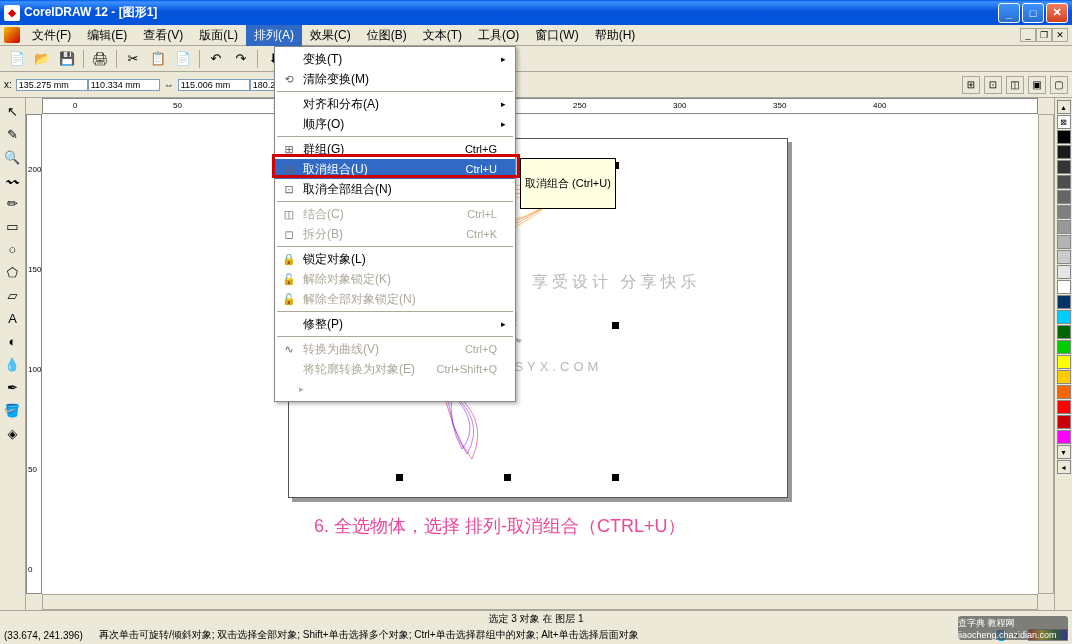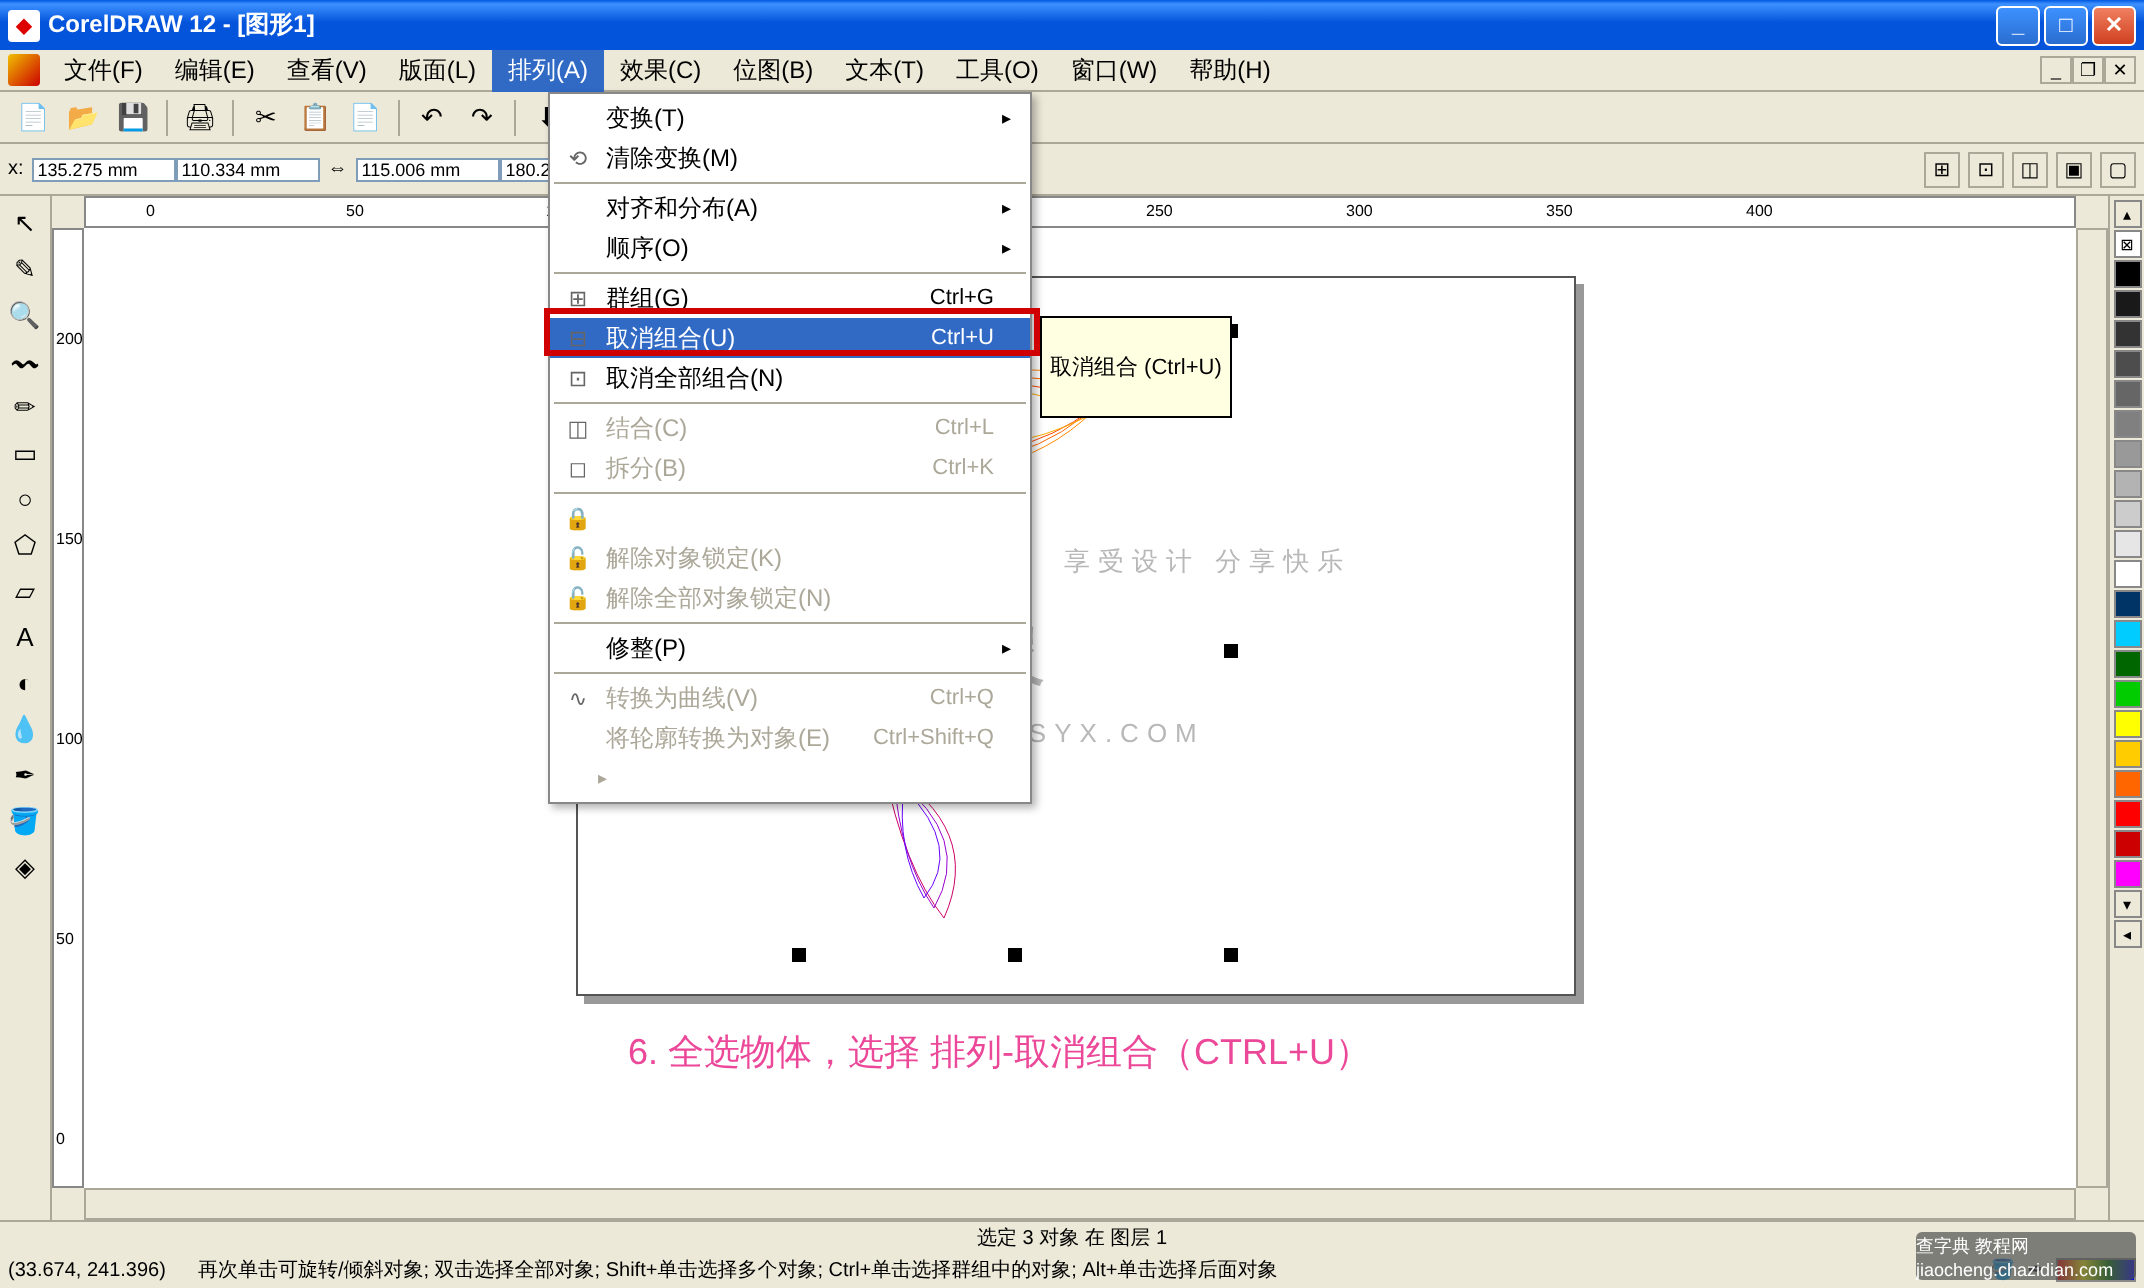--- a/index.html
+++ b/index.html
@@ -228,21 +228,21 @@
       <div class="sh" style="left:354px; top:48px"></div>
       <div class="sh" style="left:462px; top:48px"></div>
       <div class="sh" style="left:570px; top:48px"></div>
       <div class="sh" style="left:354px; top:208px"></div>
       <div class="sh" style="left:570px; top:208px"></div>
       <div class="sh" style="left:354px; top:360px"></div>
       <div class="sh" style="left:462px; top:360px"></div>
       <div class="sh" style="left:570px; top:360px"></div>
       <div style="position:absolute;left:462px;top:206px;font-size:11px">✕</div>
 
-      <div class="watermark" style="left:490px;top:158px;font-size:13px;letter-spacing:4px">享受设计 分享快乐</div>
+      <div class="watermark" style="left:490px;top:158px;font-size:16px;letter-spacing:4px">享受设计 分享快乐</div>
       <div class="watermark" style="left:280px;top:180px;font-size:46px;font-family:serif;letter-spacing:6px">彩色印象</div>
       <div class="watermark2">WWW.AHXSYX.COM</div>
 
       <div class="annotation">6. 全选物体，选择 排列-取消组合（CTRL+U）</div>
     </div>
     <div class="scrollbar-h"></div>
     <div class="scrollbar-v"></div>
   </div>
 
   <div class="color-palette">
@@ -317,20 +317,21 @@
       <span class="mi-accel">Ctrl+L</span>
     </div>
   <div class="mi disabled">
       <span class="mi-icon">◻</span>
       <span class="mi-label">拆分(B)</span>
       <span class="mi-accel">Ctrl+K</span>
     </div>
   <div class="sep-h"></div>
   <div class="mi">
       <span class="mi-icon">🔒</span>
+      <span class="mi-label">锁定对象(L)</span>
     </div>
   <div class="mi disabled">
       <span class="mi-icon">🔓</span>
       <span class="mi-label">解除对象锁定(K)</span>
     </div>
   <div class="mi disabled">
       <span class="mi-icon">🔓</span>
       <span class="mi-label">解除全部对象锁定(N)</span>
     </div>
   <div class="sep-h"></div>

